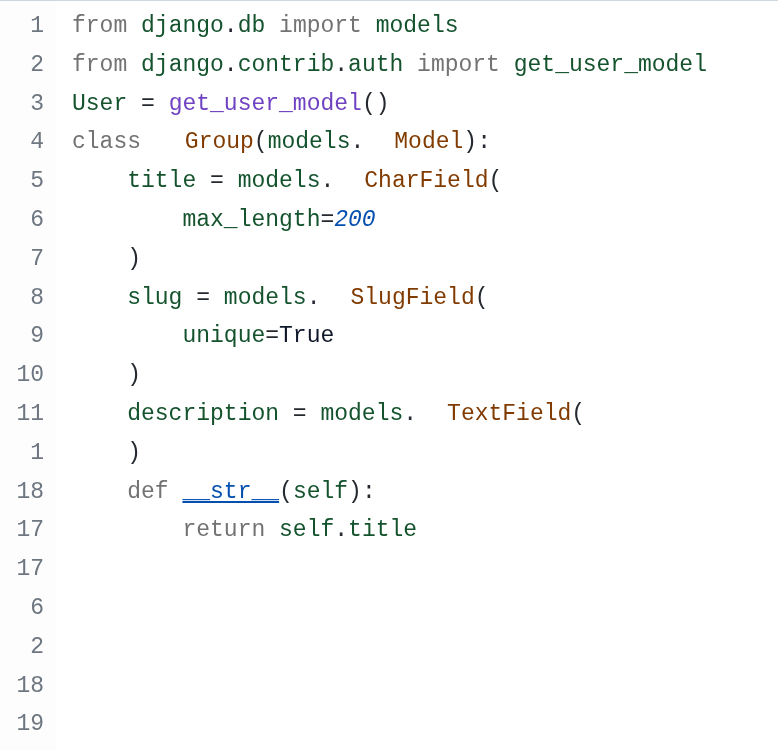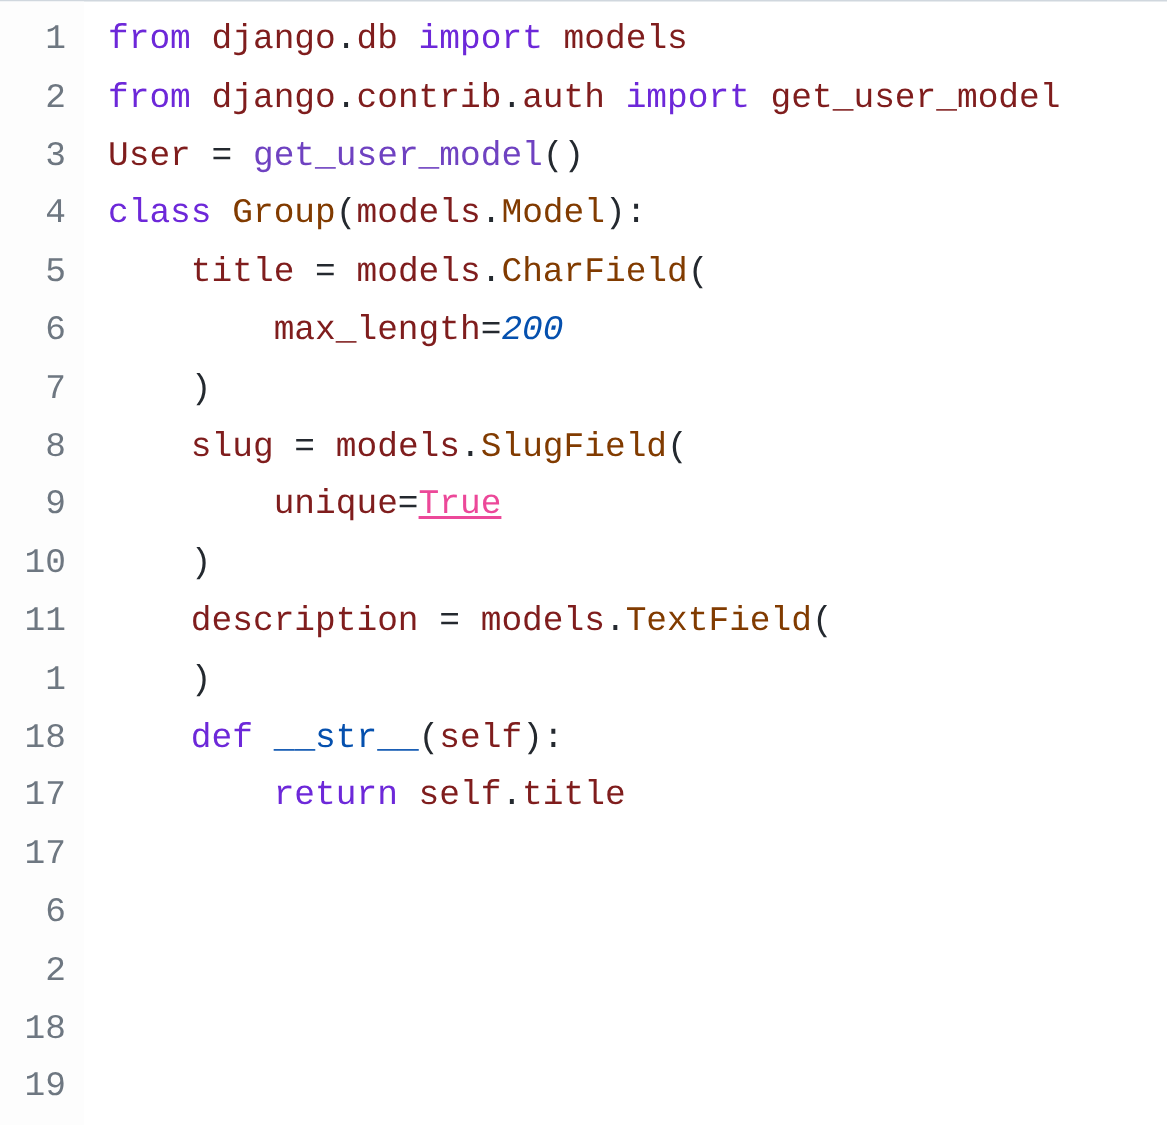--- a/index.html
+++ b/index.html
@@ -25,27 +25,27 @@
     user-select:none;
   }
   .gutter .ln { display:block; }
   .src {
     padding:6px 0 6px 16px;
     white-space:pre;
     overflow:hidden;
   }
   .line { display:block; }
   
-  .kw   { color:#6d28d9;text-align:right; }
-  .cls  { color:#813b00; }
+  .kw   { color:#737373;text-align:right; }
+  .cls  { color:#813b00;margin-left:30px; }
   .fn   { color:#6f42c1; }
   .num  { color:#0550ae;font-style:italic; }
-  .bool { color:#ec4899;text-decoration:underline; }
-  .ident{ color:#7f1d1d; }
-  .dundr{ color:#0550ae; text-decoration-color:#0550ae; text-underline-offset:3px; }
+  .bool { color:#0f172a; }
+  .ident{ color:#14532d; }
+  .dundr{ color:#0550ae; text-decoration:underline; text-decoration-color:#0550ae; text-underline-offset:3px; }
   .op   { color:#24292f; }
 </style>
 </head>
 <body>
 
 <div class="code-block">
   <div class="gutter" id="gutter">
       <span class="ln">1</span>
       <span class="ln">2</span>
       <span class="ln">3</span>

